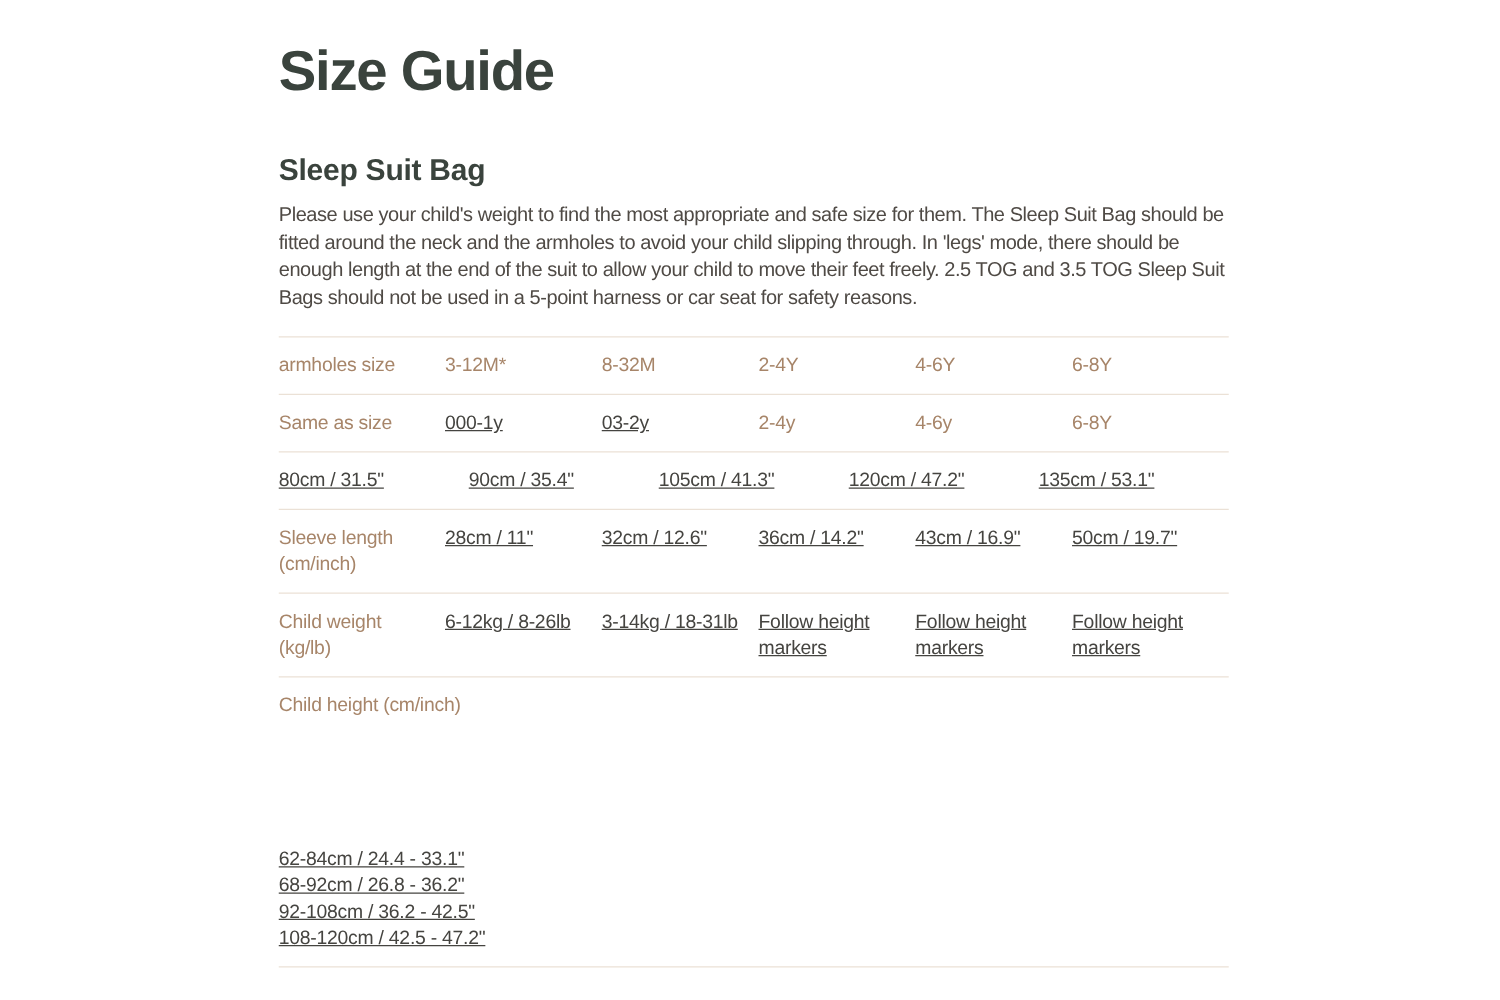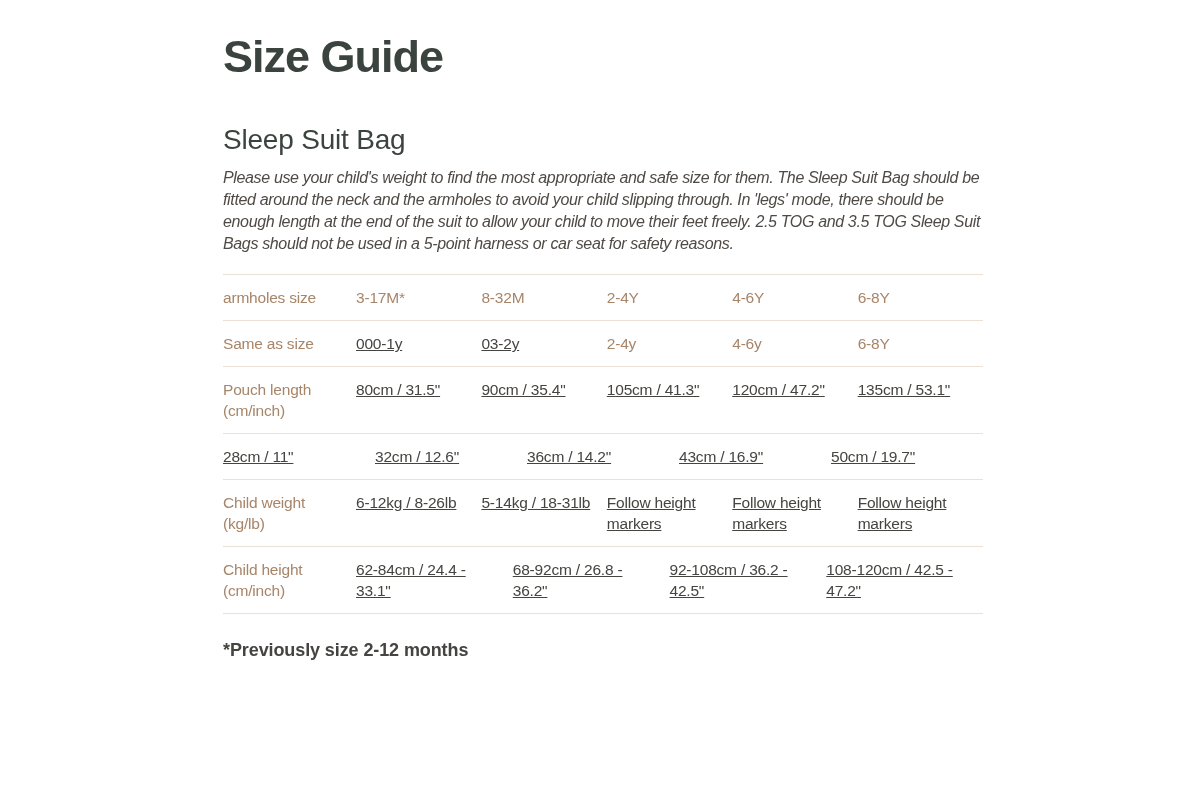--- a/index.html
+++ b/index.html
@@ -22,49 +22,49 @@
     margin: 0;
     padding-top: 32px;
     font-size: 45px;
     font-weight: 600;
     letter-spacing: -1px;
     line-height: 1.1;
     color: var(--heading, #3a433d);
   }
   .section-title {
     margin: 41px 0 0 0;
-    font-size: 28px;
-    font-weight: 400;
+    font-size: 24px;
+    font-weight: 700;
     letter-spacing: -0.2px;
     line-height: 1.2;
     color: var(--heading, #3a433d);
   }
   .description {
     margin: 11px 0 0 0;
     font-size: 16px;
     letter-spacing: -0.35px;
     line-height: 22px;
     color: var(--body, #4f4a45);
-    font-style: italic;
   }
   .size-table {
     margin-top: 19px;
     width: 100%;
   }
   .row {
     display: flex;
     align-items: flex-start;
     border-top: 1px solid var(--divider, #ebe1d6);
     padding: 12px 0;
     font-size: 15.5px;
     letter-spacing: -0.2px;
     line-height: 21px;
   }
   .row:last-child {
     border-bottom: 1px solid var(--divider, #ebe1d6);
+    flex-direction: column;
   }
   .cell {
     flex: 1 1 0;
     padding-right: 10px;
     color: var(--dark, #454440);
   }
   .cell.label {
     flex: 0 0 123px;
     padding-right: 10px;
     color: var(--label, #a78569);
@@ -87,57 +87,57 @@
   <h1 class="page-title">Size Guide</h1>
 
   <h2 class="section-title">Sleep Suit Bag</h2>
 
   <p class="description">Please use your child's weight to find the most appropriate and safe size for them. The Sleep Suit Bag should be fitted around the neck and the armholes to avoid your child slipping through. In 'legs' mode, there should be enough length at the end of the suit to allow your child to move their feet freely. 2.5 TOG and 3.5 TOG Sleep Suit Bags should not be used in a 5-point harness or car seat for safety reasons.</p>
 
   <div class="size-table">
 
     <div class="row">
       <div class="cell label">armholes size</div>
-      <div class="cell tone-brown">3-17M*</div>
+      <div class="cell tone-brown">3-12M*</div>
       <div class="cell tone-brown">8-32M</div>
       <div class="cell tone-brown">2-4Y</div>
       <div class="cell tone-brown">4-6Y</div>
       <div class="cell tone-brown">6-8Y</div>
     </div>
 
     <div class="row">
       <div class="cell label">Same as size</div>
       <div class="cell tone-dark">000-1y</div>
       <div class="cell tone-dark">03-2y</div>
       <div class="cell tone-brown">2-4y</div>
       <div class="cell tone-brown">4-6y</div>
       <div class="cell tone-brown">6-8Y</div>
     </div>
 
     <div class="row">
-      <div class="cell label">Pouch length (cm/inch)</div>
       <div class="cell tone-dark">80cm / 31.5"</div>
       <div class="cell tone-dark">90cm / 35.4"</div>
       <div class="cell tone-dark">105cm / 41.3"</div>
       <div class="cell tone-dark">120cm / 47.2"</div>
       <div class="cell tone-dark">135cm / 53.1"</div>
     </div>
 
     <div class="row">
+      <div class="cell label">Sleeve length (cm/inch)</div>
       <div class="cell tone-dark">28cm / 11"</div>
       <div class="cell tone-dark">32cm / 12.6"</div>
       <div class="cell tone-dark">36cm / 14.2"</div>
       <div class="cell tone-dark">43cm / 16.9"</div>
       <div class="cell tone-dark">50cm / 19.7"</div>
     </div>
 
     <div class="row">
       <div class="cell label">Child weight (kg/lb)</div>
       <div class="cell tone-dark">6-12kg / 8-26lb</div>
-      <div class="cell tone-dark">5-14kg / 18-31lb</div>
+      <div class="cell tone-dark">3-14kg / 18-31lb</div>
       <div class="cell tone-dark">Follow height markers</div>
       <div class="cell tone-dark">Follow height markers</div>
       <div class="cell tone-dark">Follow height markers</div>
     </div>
 
     <div class="row">
       <div class="cell label">Child height (cm/inch)</div>
       <div class="cell tone-dark">62-84cm / 24.4 - 33.1"</div>
       <div class="cell tone-dark">68-92cm / 26.8 - 36.2"</div>
       <div class="cell tone-dark">92-108cm / 36.2 - 42.5"</div>

